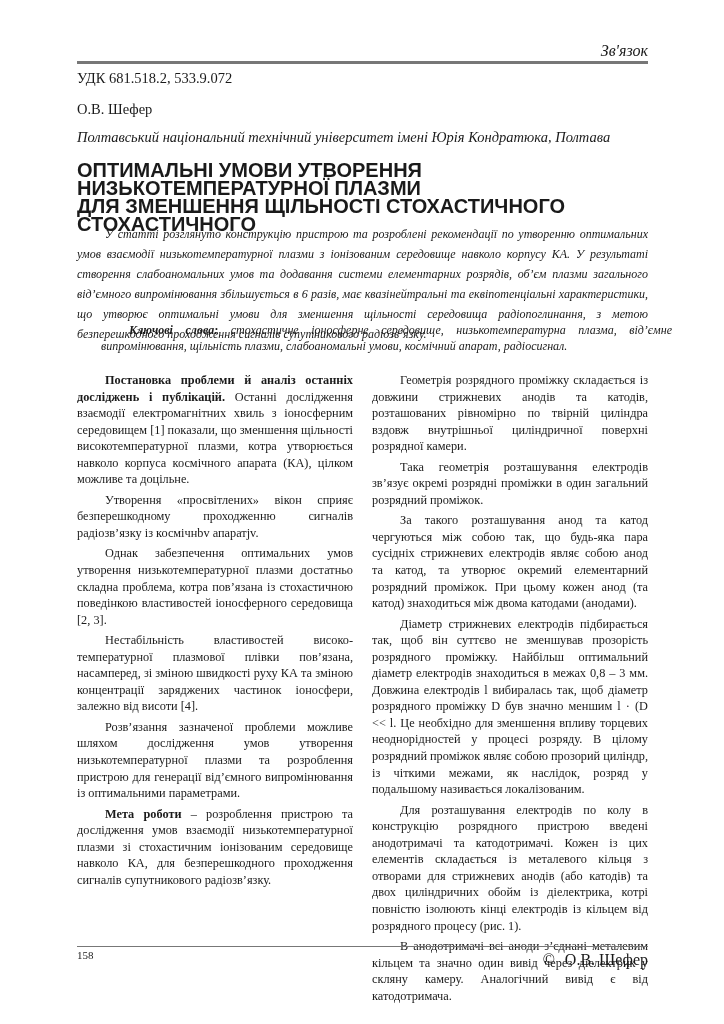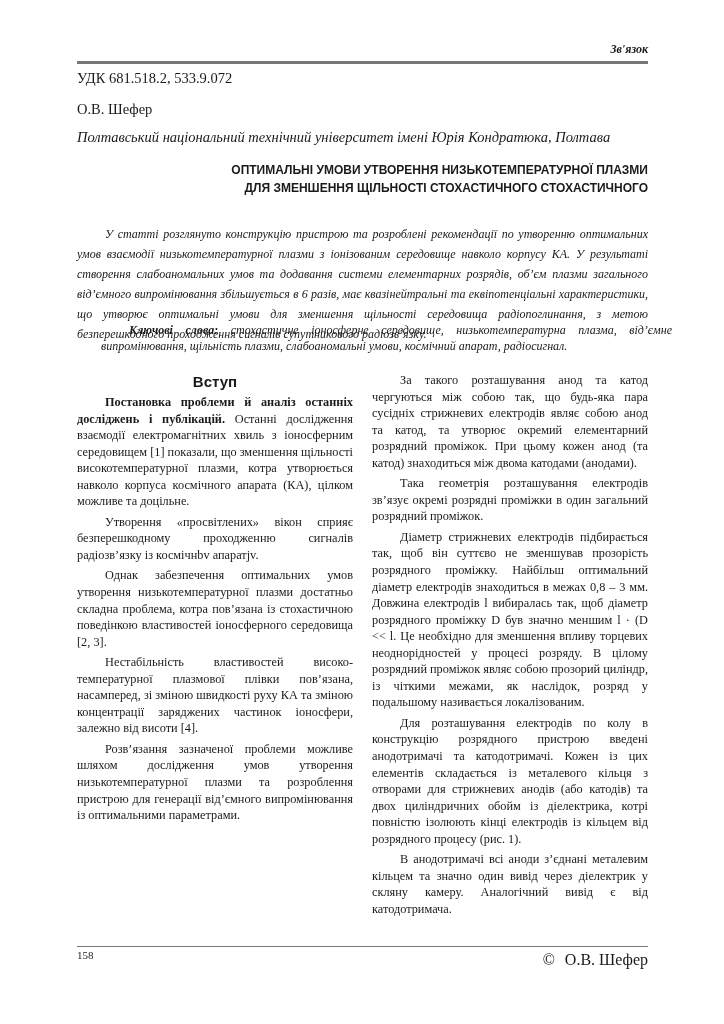--- a/index.html
+++ b/index.html
@@ -1,25 +1,25 @@
 <!DOCTYPE html>
 <html><head>
 <meta charset="utf-8">
 <style>
   html, body { margin: 0; padding: 0; background: #ffffff; }
   body { width: 724px; height: 1024px; position: relative; overflow: hidden;
          font-family: "Liberation Serif", serif; color: #1a1a1a; }
   .page { position: absolute; left: 77px; top: 0; width: 571px; height: 1024px; }
-  .running-head { position: absolute; top: 42px; right: 0; font-size: 12px; font-weight: bold; font-style: italic; }
+  .running-head { position: absolute; top: 42px; right: 0; font-size: 16px; font-weight: normal; font-style: italic; }
   .head-rule { position: absolute; top: 61px; left: 0; width: 571px; height: 3px; background: #777; }
   .udk { position: absolute; top: 70px; left: 0; font-size: 14.5px; }
   .author { position: absolute; top: 101px; left: 0; font-size: 14.5px; }
   .affil { position: absolute; top: 129px; left: 0; font-size: 14.5px; font-style: italic; white-space: nowrap; }
-  .title { position: absolute; top: 161px; left: 0; width: 571px; text-align: right;
-           font-family: "Liberation Sans", sans-serif; font-weight: bold; font-size: 12px; line-height: 18px; }
+  .title { position: absolute; top: 161px; left: 0; width: 571px; text-align: left;
+           font-family: "Liberation Sans", sans-serif; font-weight: bold; font-size: 20px; line-height: 18px; }
   .abstract { position: absolute; top: 224px; left: 0; width: 571px; font-size: 12px; font-style: italic;
               line-height: 20px; text-align: justify; text-indent: 28px; }
   .keywords { position: absolute; top: 322px; left: 0; width: 571px; font-size: 12px; font-style: italic;
               line-height: 16.4px; text-align: justify; text-indent: 28px; margin-left: 24px; }
   .keywords b { font-style: italic; }
   .col { position: absolute; top: 372px; width: 276px; font-size: 12.3px; line-height: 16.55px; }
   .col-left { left: 0; }
   .col-right { left: 295px; }
   .col h2 { margin: 0 0 2px 0; text-align: center; font-family: "Liberation Sans", sans-serif;
             font-weight: bold; font-size: 15px; line-height: 20px; }
@@ -46,31 +46,32 @@
   </div>
 
   <div class="abstract">У статті розглянуто конструкцію пристрою та розроблені рекомендації по утворенню оптимальних умов взаємодії низькотемпературної плазми з іонізованим середовище навколо корпусу КА. У результаті створення слабоаномальних умов та додавання системи елементарних розрядів, об’єм плазми загального від’ємного випромінювання збільшується в 6 разів, має квазінейтральні та еквіпотенціальні характеристики, що утворює оптимальні умови для зменшення щільності середовища радіопоглинання, з метою безперешкодного проходження сигналів супутникового радіозв’язку.</div>
 
   <div class="keywords">
     <b>Ключові слова:</b>
     <span>стохастичне іоносферне середовище, низькотемпературна плазма, від’ємне випромінювання, щільність плазми, слабоаномальні умови, космічний апарат, радіосигнал.</span>
   </div>
 
   <div class="col col-left">
-    <h2>Вступ</h2>
     <p><b>Постановка проблеми й аналіз останніх досліджень і публікацій.</b><span> Останні дослідження взаємодії електромагнітних хвиль з іоносферним середовищем [1] показали, що зменшення щільності високотемпературної плазми, котра утворюється навколо корпуса космічного апарата (КА), цілком можливе та доцільне.</span></p>
     <p><span>Утворення «просвітлених» вікон сприяє безперешкодному проходженню сигналів радіозв’язку із космічнbv апаратjv.</span></p>
     <p><span>Однак забезпечення оптимальних умов утворення низькотемпературної плазми достатньо складна проблема, котра пов’язана із стохастичною поведінкою властивостей іоносферного середовища [2, 3].</span></p>
     <p><span>Нестабільність властивостей високо-температурної плазмової плівки пов’язана, насамперед, зі зміною швидкості руху КА та зміною концентрації заряджених частинок іоносфери, залежно від висоти [4].</span></p>
     <p><span>Розв’язання зазначеної проблеми можливе шляхом дослідження умов утворення низькотемпературної плазми та розроблення пристрою для генерації від’ємного випромінювання із оптимальними параметрами.</span></p>
+    <p><b>Мета роботи</b><span> – розроблення пристрою та дослідження умов взаємодії низькотемпературної плазми зі стохастичним іонізованим середовище навколо КА, для безперешкодного проходження сигналів супутникового радіозв’язку.</span></p>
   </div>
 
   <div class="col col-right">
+    <p><span>Геометрія розрядного проміжку складається із довжини стрижневих анодів та катодів, розташованих рівномірно по твірній циліндра вздовж внутрішньої циліндричної поверхні розрядної камери.</span></p>
+    <p><span>Така геометрія розташування електродів зв’язує окремі розрядні проміжки в один загальний розрядний проміжок.</span></p>
     <p><span>За такого розташування анод та катод чергуються між собою так, що будь-яка пара сусідніх стрижневих електродів являє собою анод та катод, та утворює окремий елементарний розрядний проміжок. При цьому кожен анод (та катод) знаходиться між двома катодами (анодами).</span></p>
-    <p><span>Така геометрія розташування електродів зв’язує окремі розрядні проміжки в один загальний розрядний проміжок.</span></p>
     <p><span>Діаметр стрижневих електродів підбирається так, щоб він суттєво не зменшував прозорість розрядного проміжку. Найбільш оптимальний діаметр електродів знаходиться в межах 0,8 – 3 мм. Довжина електродів l вибиралась так, щоб діаметр розрядного проміжку D був значно меншим l · (D &lt;&lt; l. Це необхідно для зменшення впливу торцевих неоднорідностей у процесі розряду. В цілому розрядний проміжок являє собою прозорий циліндр, із чіткими межами, як наслідок, розряд у подальшому називається локалізованим.</span></p>
     <p><span>Для розташування електродів по колу в конструкцію розрядного пристрою введені анодотримачі та катодотримачі. Кожен із цих елементів складається із металевого кільця з отворами для стрижневих анодів (або катодів) та двох циліндричних обойм із діелектрика, котрі повністю ізолюють кінці електродів із кільцем від розрядного процесу (рис. 1).</span></p>
     <p><span>В анодотримачі всі аноди з’єднані металевим кільцем та значно один вивід через діелектрик у скляну камеру. Аналогічний вивід є від катодотримача.</span></p>
   </div>
 
   <div class="foot-rule"></div>
   <div class="page-num">158</div>
   <div class="copyright">
     <span style="margin-left:0">©</span><span>О.В. Шефер</span>
   </div>

